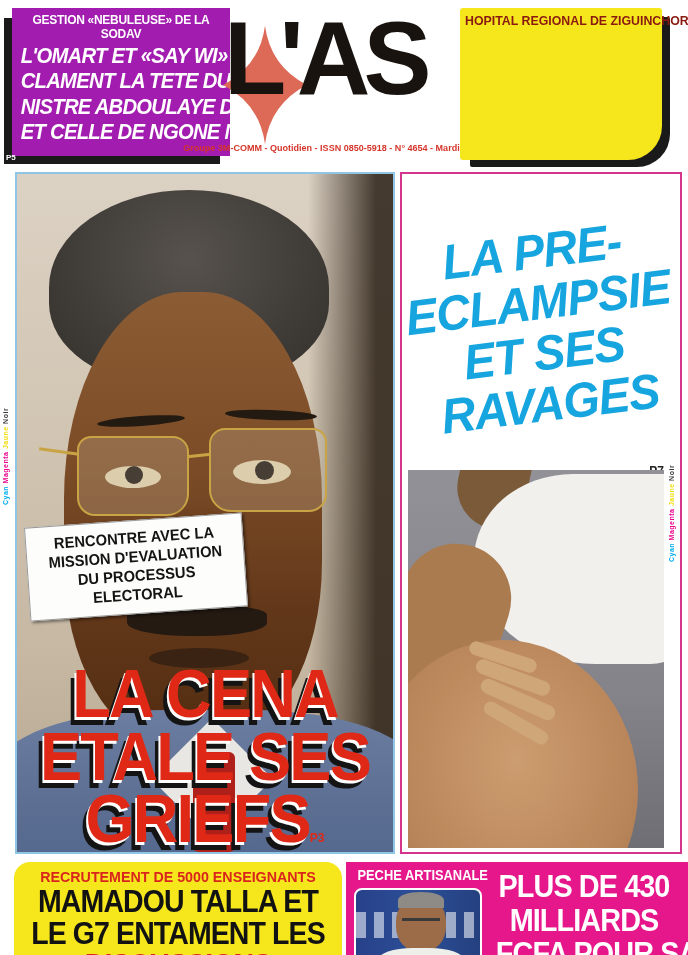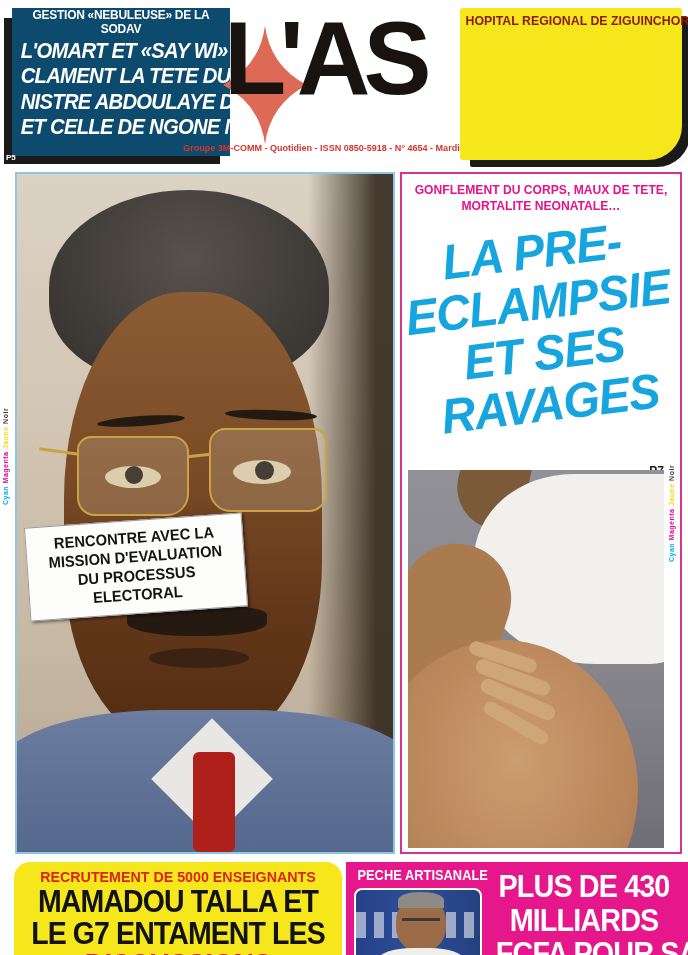--- a/index.html
+++ b/index.html
@@ -2,41 +2,41 @@
 <html><head>
 <meta charset="utf-8">
 <style>
   * { margin:0; padding:0; box-sizing:border-box; }
   html,body { width:688px; height:955px; }
   body { font-family:"Liberation Sans", sans-serif; background:#fff; }
   .page { position:relative; width:688px; height:955px; background:#fff; overflow:hidden; }
   .abs { position:absolute; }
 
   
-  .blue-box { left:12px; top:8px; width:218px; height:148px; background:#0c4a6e;
-    box-shadow:-9px 9px 0 -1px #1a1a1a; }
+  .blue-box { left:12px; top:8px; width:218px; height:148px; background:#a21caf;
+    box-shadow:-9px 9px 0 -1px #1a1a1a; padding-top:5px; }
   .blue-kicker { color:#fff; font-weight:bold; font-size:12.5px; text-align:center;
     letter-spacing:-0.3px; transform:scaleX(0.96); }
   .blue-lines { margin-top:2px; }
   .blue-lines span { display:block; color:#fff; font-weight:bold; font-style:italic;
     font-size:22px; line-height:1.15; text-align:center; letter-spacing:-0.8px;
     transform:scaleX(0.92); white-space:nowrap; }
   .blue-pref { left:-6px; bottom:-6px; color:#fff; font-size:8px; font-weight:bold; }
 
   
   .diamond-wrap { left:213px; top:24px; width:104px; height:122px; }
   .masthead-title { left:224px; top:6px; font-size:104px; font-weight:bold;
     letter-spacing:-7px; color:#19130f; line-height:1; transform:scaleX(0.98);
     transform-origin:left top; white-space:nowrap; }
   .info-line { left:175px; top:142px; width:330px; text-align:center;
     color:#d5352b; font-weight:bold; font-size:9.5px; white-space:nowrap;
     transform:scaleX(0.95); transform-origin:center; }
 
   
-  .yellow-box { left:460px; top:8px; width:222px; height:152px; background:#f6e71d;
+  .yellow-box { left:460px; top:8px; width:202px; height:152px; background:#f6e71d;
     border-radius:3px 3px 34px 3px; box-shadow:9px 8px 0 -1px #1a1a1a; padding-top:5px; }
   .yellow-kicker { color:#8a1a10; font-weight:bold; font-size:13px; text-align:center;
     transform:scaleX(0.95); white-space:nowrap; }
   .yellow-lines { margin-top:2px; }
   .yellow-lines span { display:block; color:#141414; font-weight:bold; font-size:25px;
     line-height:1.18; text-align:center; letter-spacing:-0.8px; transform:scaleX(0.94);
     white-space:nowrap; }
 
   
   .main-photo { left:15px; top:172px; width:380px; height:682px;
@@ -199,27 +199,28 @@
     <div class="abs mp-shirt"></div>
     <div class="abs mp-tie"></div>
 
     <div class="abs eval-label">
       <span>RENCONTRE AVEC LA</span>
       <span>MISSION D'EVALUATION</span>
       <span>DU PROCESSUS</span>
       <span>ELECTORAL</span>
     </div>
 
+    <div class="abs red-headline">
+      <span class="line">LA CENA</span>
+      <span class="line">ETALE SES</span>
+      <span class="line"><span>GRIEFS</span><span class="red-pref">P3</span></span>
+    </div>
   </div>
 
   <div class="abs health-panel">
-    <div class="health-kicker">
-      <span>GONFLEMENT DU CORPS, MAUX DE TETE,</span>
-      <span>MORTALITE NEONATALE…</span>
-    </div>
     <div class="abs cyan-headline">
       <span class="line">LA PRE-</span>
       <span class="line">ECLAMPSIE</span>
       <span class="line">ET SES</span>
       <span class="line">RAVAGES</span>
     </div>
     <div class="abs health-pref">P7</div>
 
     <div class="abs pregnant-photo">
       <div class="abs pp-braids"></div>

